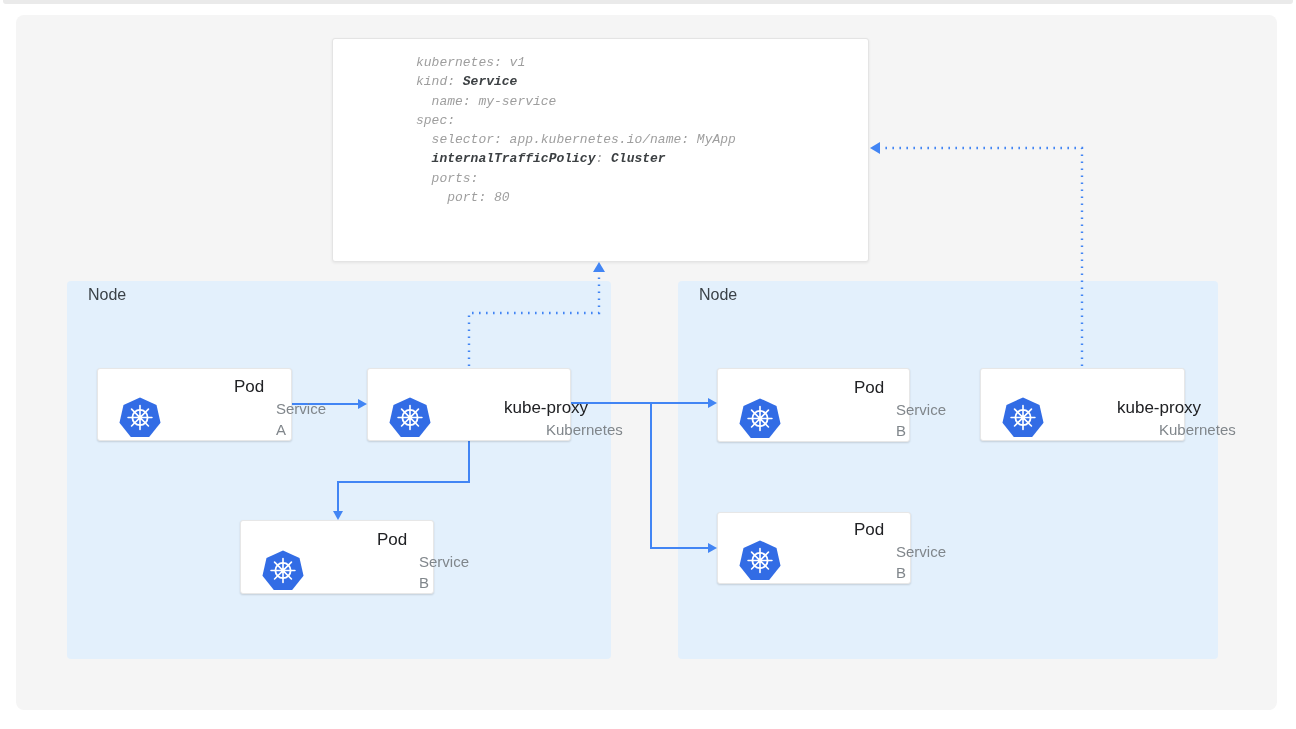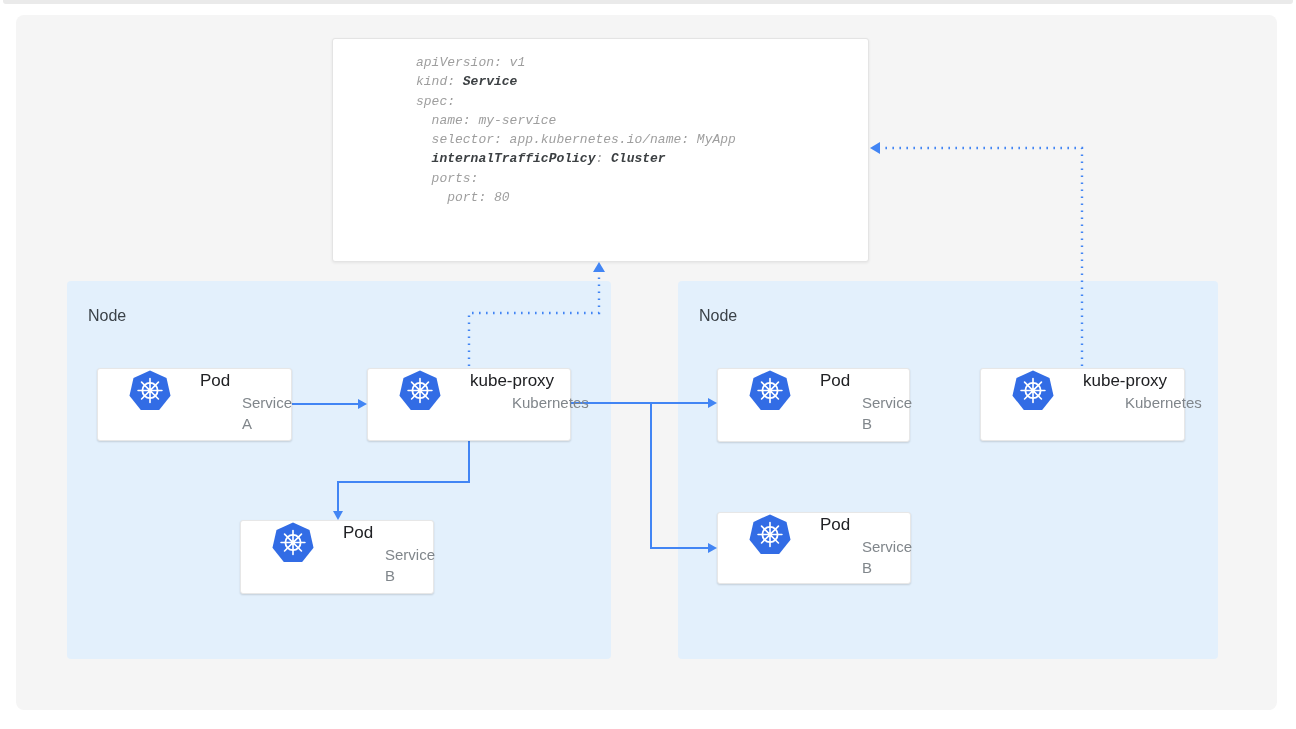--- a/index.html
+++ b/index.html
@@ -28,27 +28,27 @@
     box-shadow:0 1px 3px rgba(0,0,0,0.07);
     padding:14px 0 0 83px;}
   .yaml-line{white-space:pre;font-family:"Liberation Mono",monospace;
     font-style:italic;font-size:13px;line-height:19.3px;color:var(--yaml-gray);}
   .yaml-line b{color:var(--yaml-bold);font-weight:bold;}
 
   
   .node{position:absolute;background:var(--node-bg);border-radius:4px;}
   .node-left{left:51px;top:266px;width:544px;height:378px;}
   .node-right{left:662px;top:266px;width:540px;height:378px;}
-  .node-label{position:absolute;left:21px;top:26px;font-size:16px;
+  .node-label{position:absolute;left:21px;top:5px;font-size:16px;
     color:var(--node-label-color);}
 
   
   .card{position:absolute;background:#ffffff;border:1px solid var(--card-border);
     border-radius:3px;box-shadow:0 1px 2px rgba(0,0,0,0.14);
-    display:flex;align-items:flex-start;padding-left:30px;}
+    display:flex;align-items:flex-end;padding-left:20px;gap:44px;}
   .card .k8s{width:44px;height:44px;flex:0 0 44px;}
   .card .txt{margin-left:28px;}
   .card .title{font-size:17px;color:var(--title-color);line-height:23px;}
   .card .subtitle{font-size:15px;color:var(--subtitle-color);line-height:21px;margin-left:42px;}
 
   .card-pod-a{left:81px;top:353px;width:195px;height:73px;}
   .card-kp-left{left:351px;top:353px;width:204px;height:73px;}
   .card-pod-b-left{left:224px;top:505px;width:194px;height:74px;}
   .card-pod-b-tr{left:701px;top:353px;width:193px;height:74px;}
   .card-pod-b-br{left:701px;top:497px;width:194px;height:72px;}
@@ -83,24 +83,24 @@
     </g>
     <circle cx="24" cy="23.5" r="2.6" fill="#ffffff"></circle>
   </symbol>
 </svg>
 
 <div class="top-strip"></div>
 
 <div class="panel">
 
   <div class="yaml-box">
-    <div class="yaml-line"><span>apiVersion: v1</span></div>
+    <div class="yaml-line"><span>kubernetes: v1</span></div>
     <div class="yaml-line"><span>kind: </span><b>Service</b></div>
+    <div class="yaml-line"><span>  name: my-service</span></div>
     <div class="yaml-line"><span>spec:</span></div>
-    <div class="yaml-line"><span>  name: my-service</span></div>
     <div class="yaml-line"><span>  selector: app.kubernetes.io/name: MyApp</span></div>
     <div class="yaml-line"><span>  </span><b>internalTrafficPolicy</b><span>: </span><b>Cluster</b></div>
     <div class="yaml-line"><span>  ports:</span></div>
     <div class="yaml-line"><span>    port: 80</span></div>
   </div>
 
   <div class="node node-left">
     <div class="node-label">Node</div>
   </div>
 

